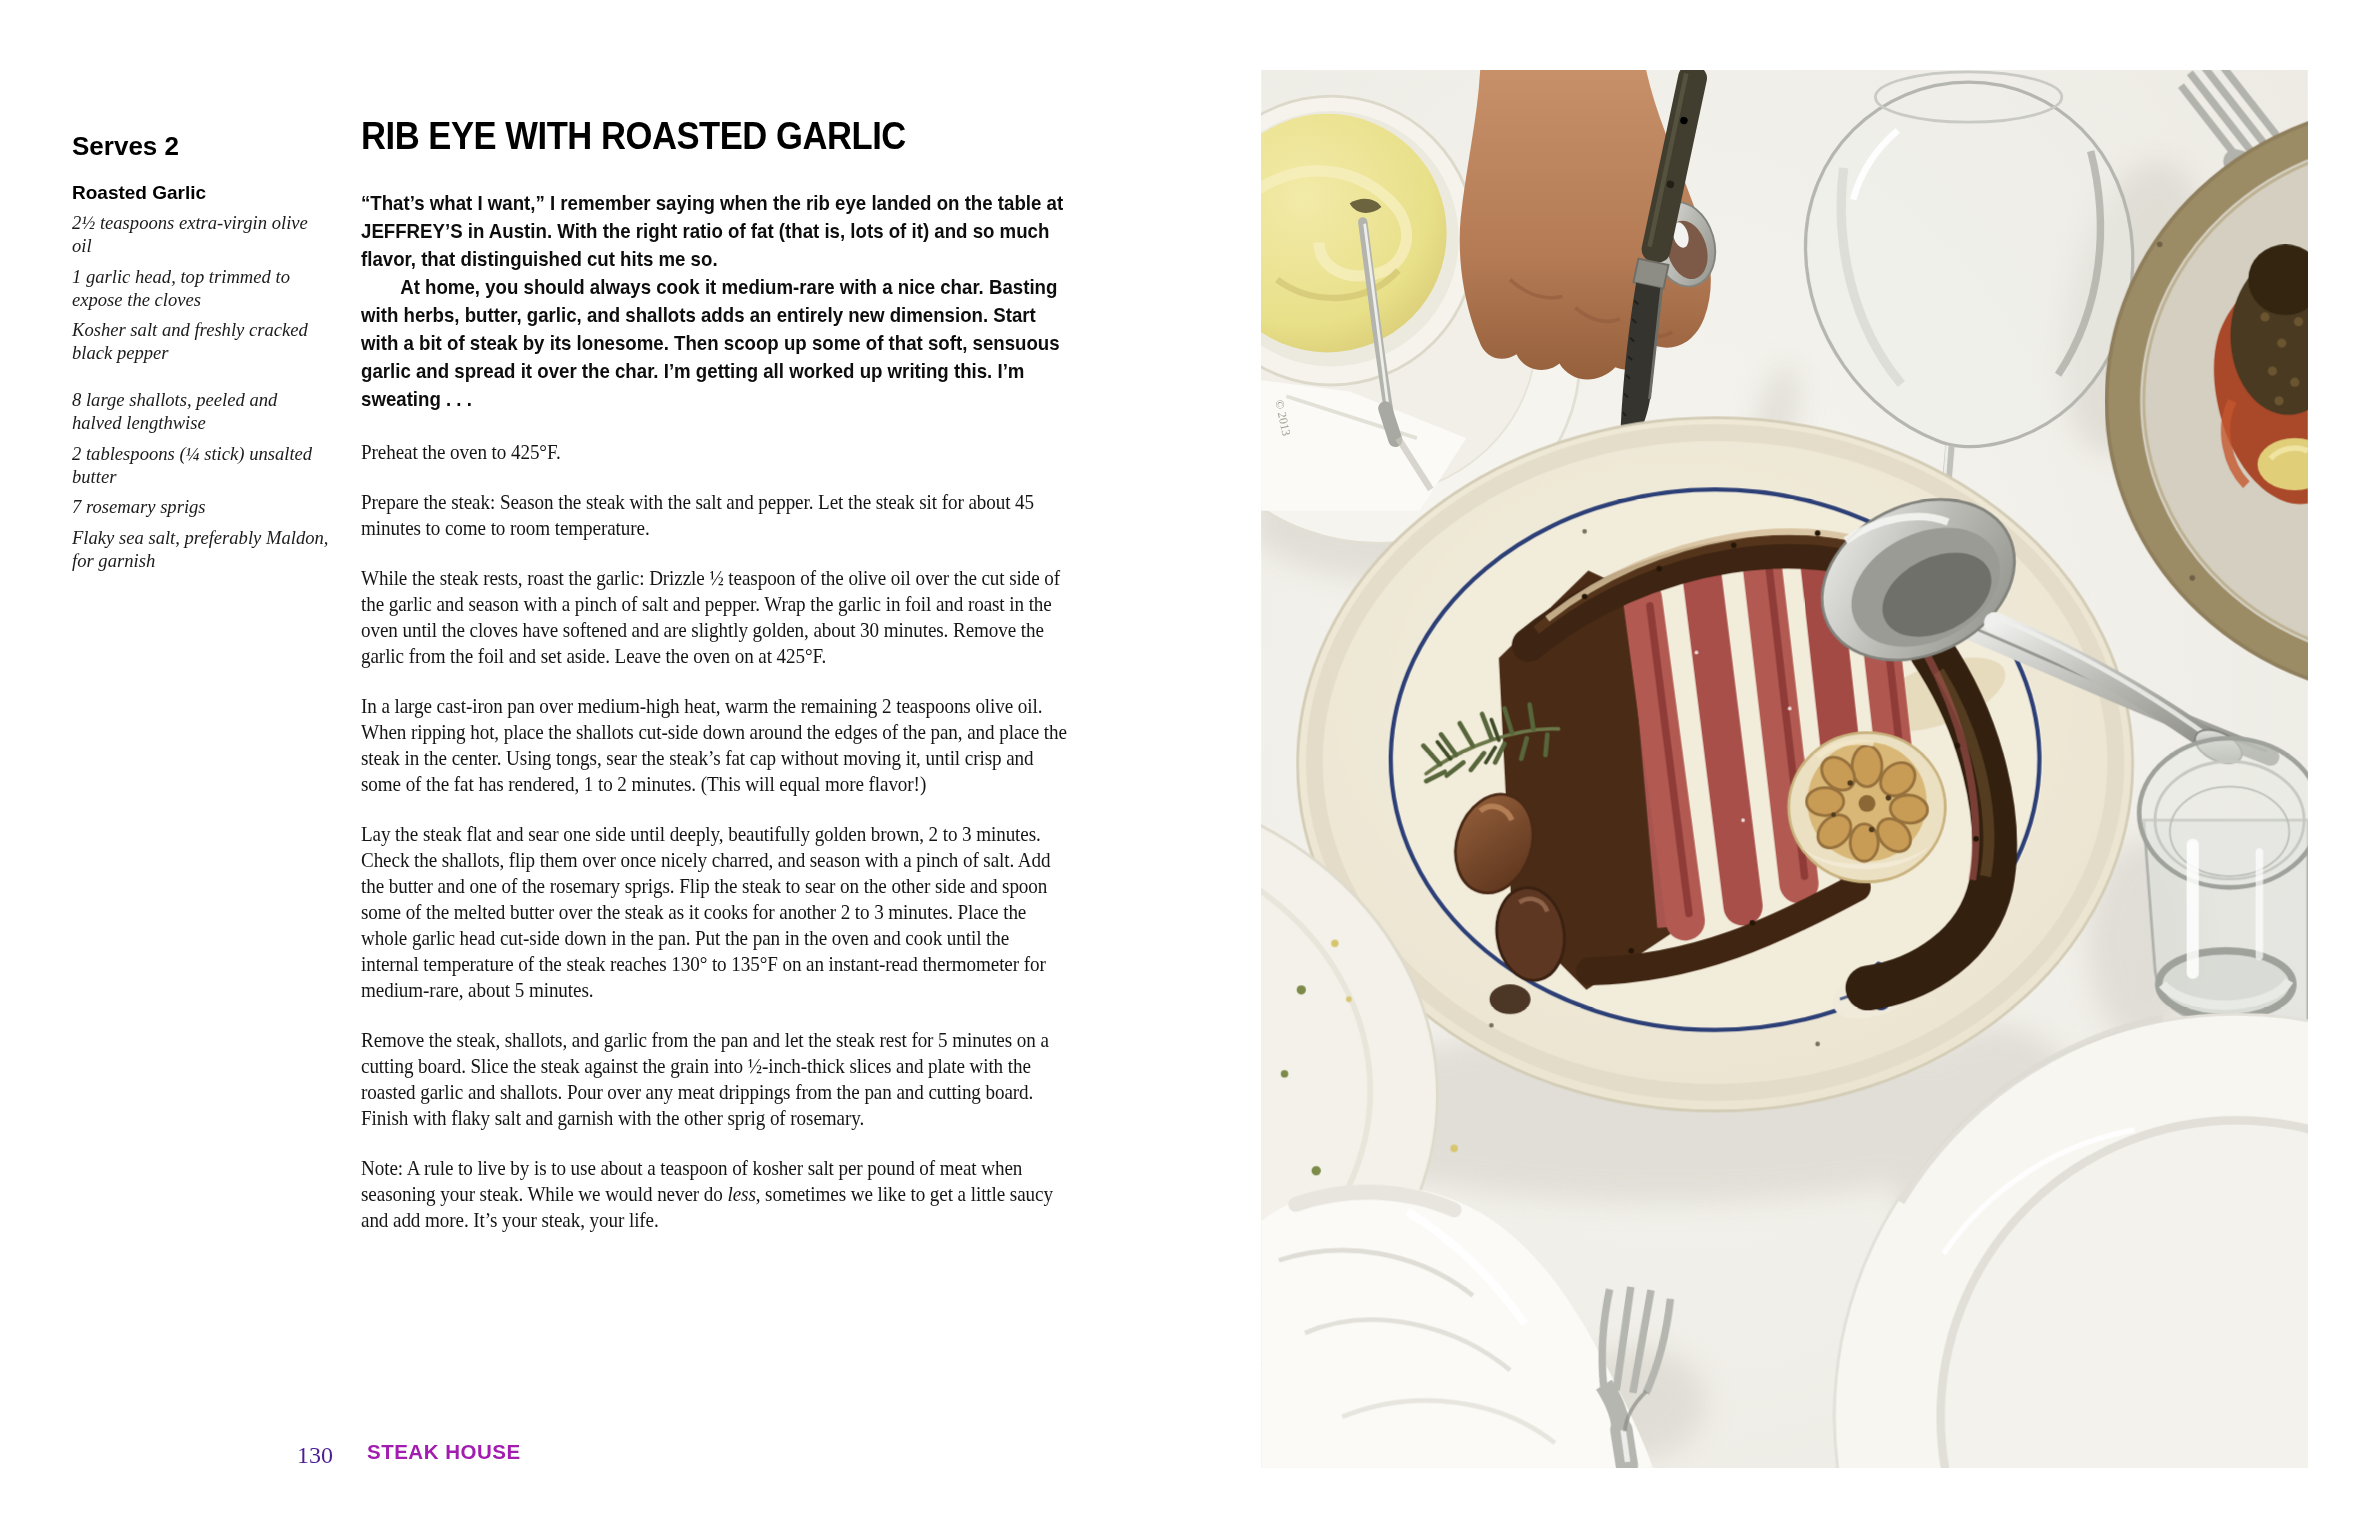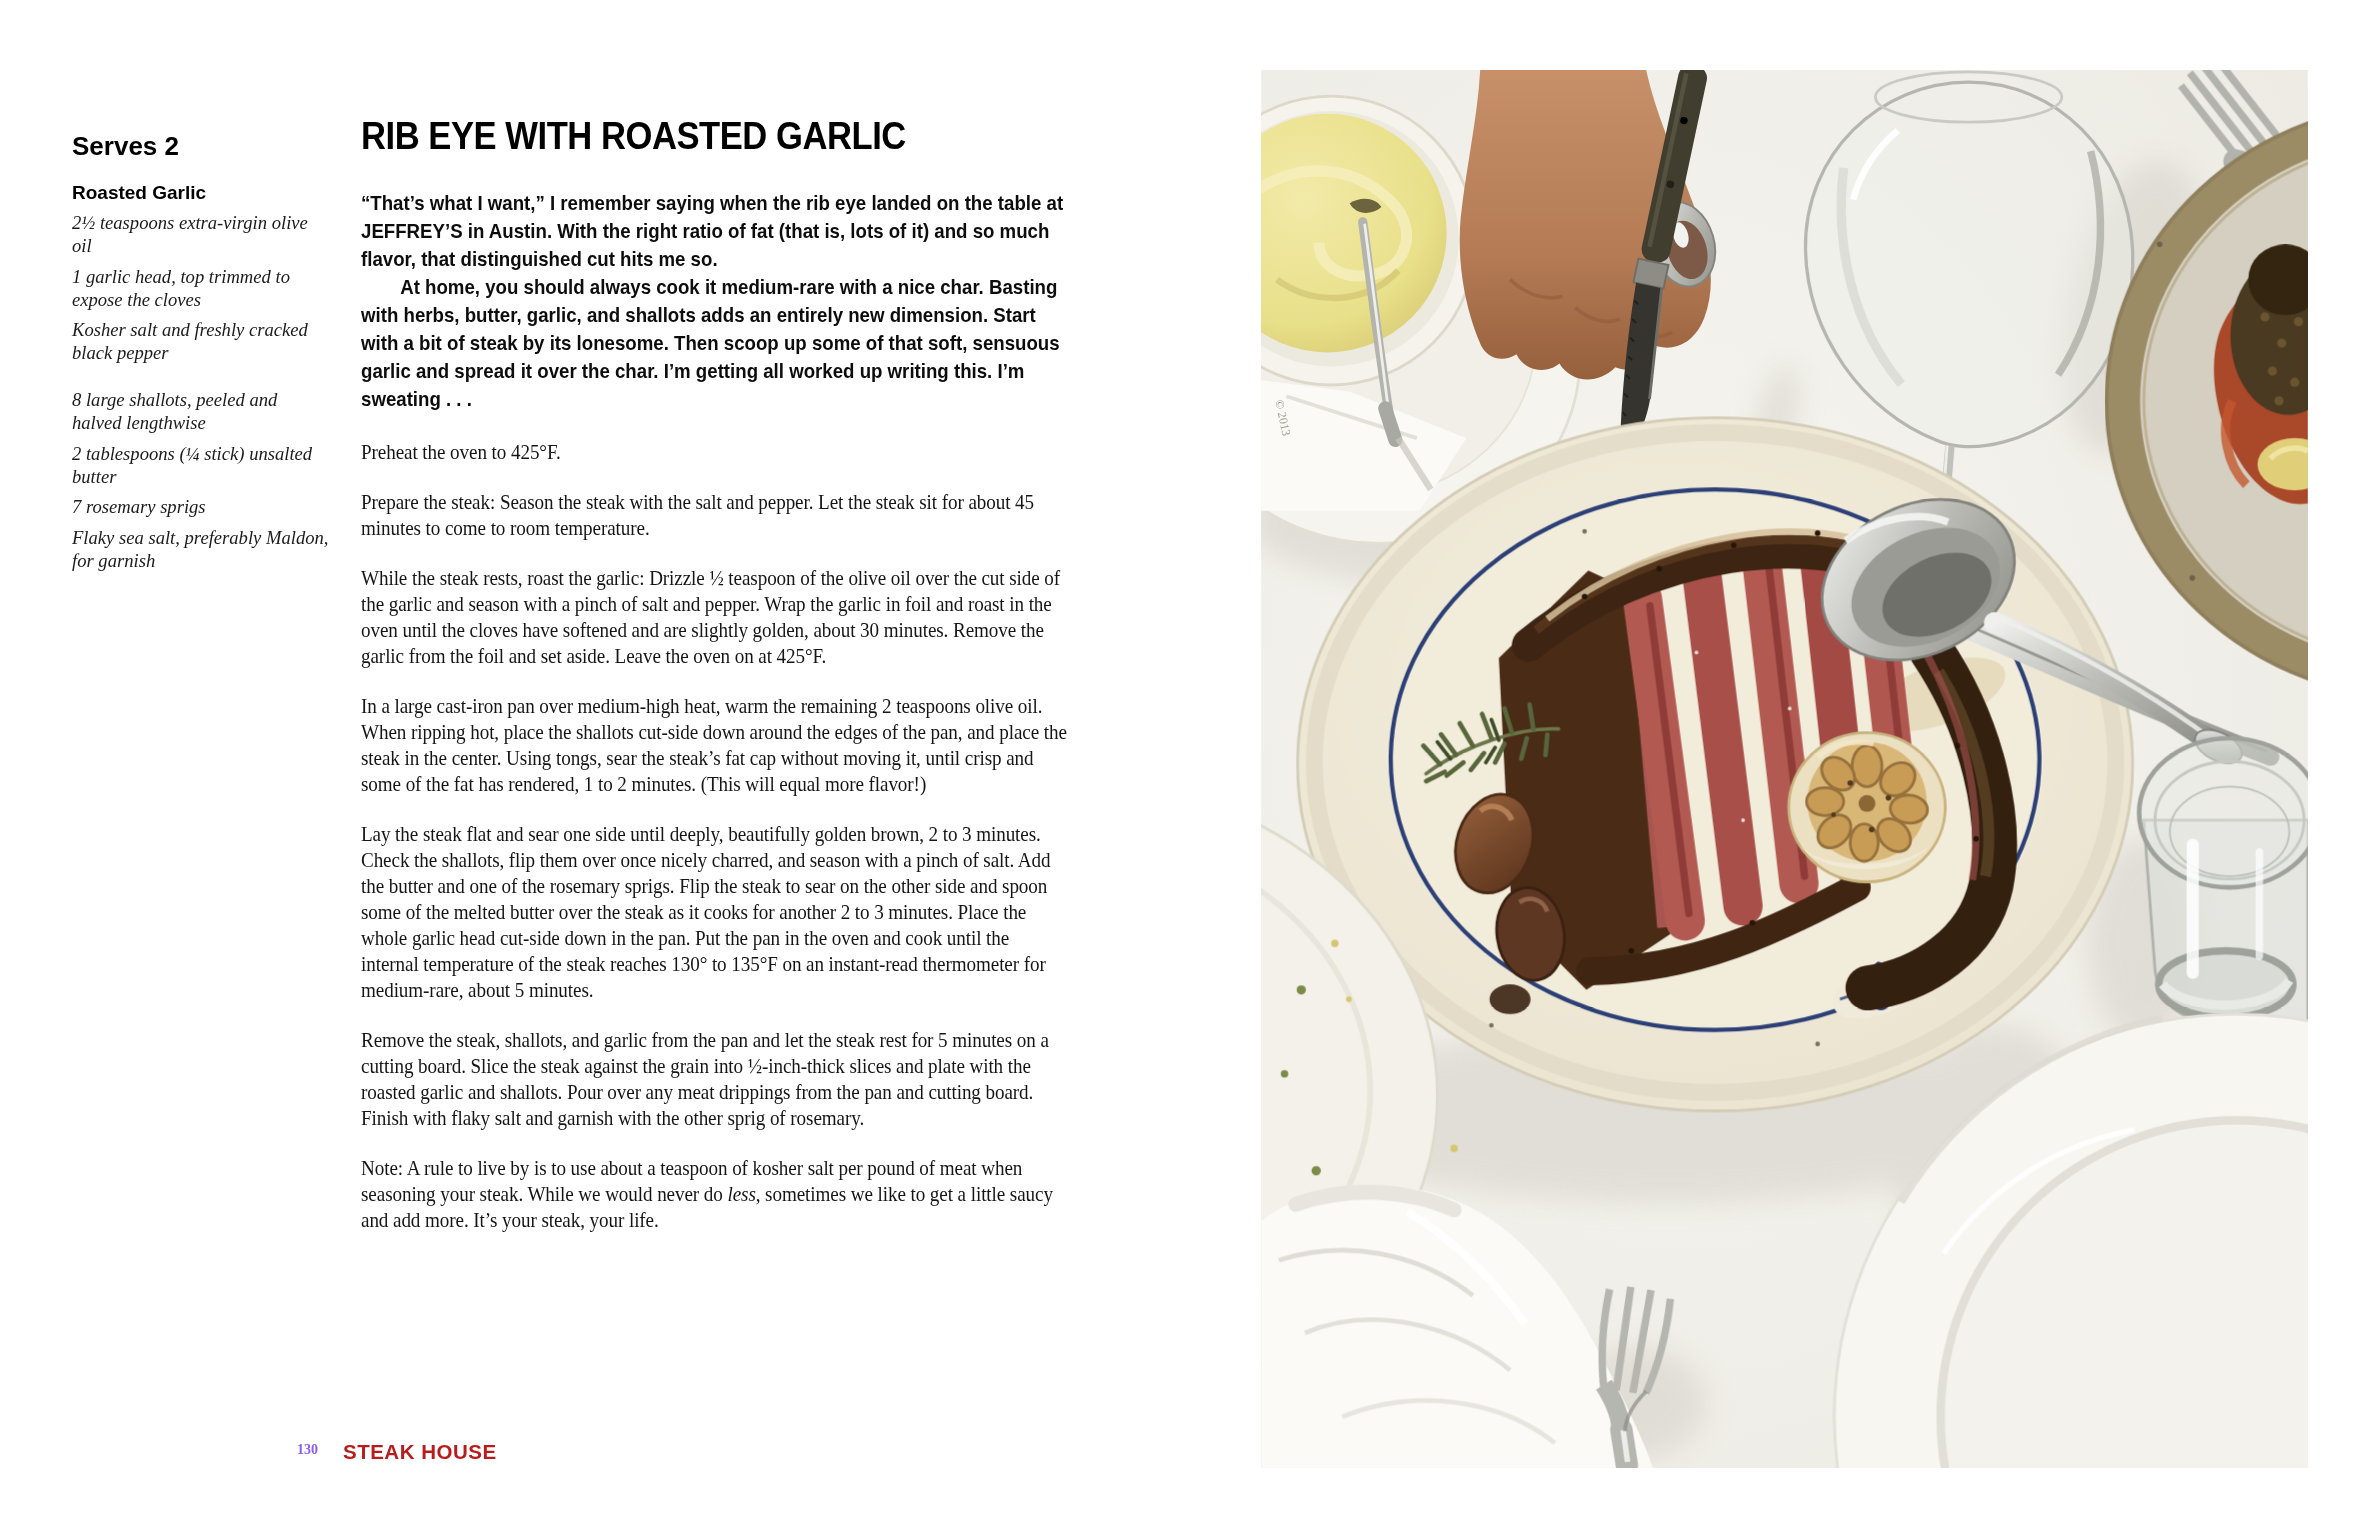--- a/index.html
+++ b/index.html
@@ -25,23 +25,23 @@
   #intro{margin-top:34px;font-weight:700;font-size:20.5px;line-height:28px;color:#0d0d0d;}
   #intro p{margin:0;}
   #intro p.indent{text-indent:2.1em;}
   #steps{margin-top:26px;}
   .step,#note{font-family:"Liberation Serif",serif;font-size:21px;line-height:26px;
         letter-spacing:-0.1px;margin:0 0 24px;color:#151515;}
   #note .it{font-style:italic;}
 
   
   #page-num{position:absolute;left:297px;top:1442px;font-family:"Liberation Serif",serif;
-            font-size:14px;color:#8b5cf6;font-weight:bold;}
-  #section-title{position:absolute;left:343px;top:1440px;font-weight:700;font-size:20.5px;
-                 letter-spacing:0.5px;color:#b91c1c;}
+            font-size:24px;color:#4c1d95;}
+  #section-title{position:absolute;left:367px;top:1440px;font-weight:700;font-size:20.5px;
+                 letter-spacing:0.5px;color:#a21caf;}
 
   
   #photo{position:absolute;left:1261px;top:70px;width:1047px;height:1398px;display:block;}
 </style>
 </head>
 <body>
 
 <div id="left-page" class="page">
 
   <div id="sidebar">

